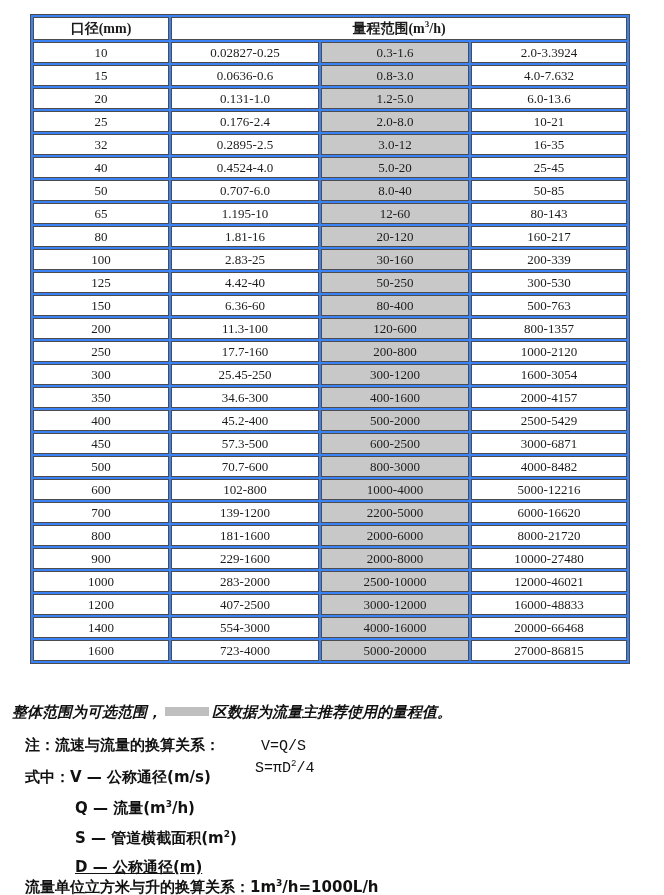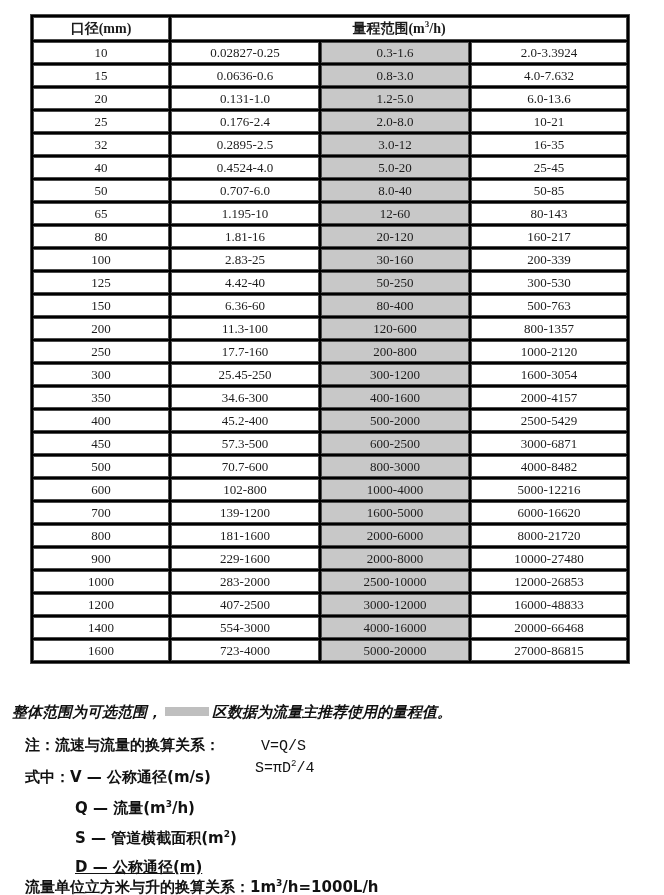--- a/index.html
+++ b/index.html
@@ -11,21 +11,21 @@
   }
   .page { position: relative; width: 664px; height: 895px; overflow: hidden; }
 
   
   table.flow {
     position: absolute; left: 30px; top: 14px;
     width: 600px;
     border-collapse: separate;
     border-spacing: 2px;
     border: 1px solid #4c4c4c;
-    background: #000000;
+    background: #3b82f6;
     table-layout: fixed;
   }
   table.flow th, table.flow td {
     border: 1px solid #4c4c4c;
     text-align: center;
     vertical-align: middle;
     font-size: 13px;
     height: 19px;
     padding: 0 2px;
     background: #ffffff;
@@ -224,21 +224,21 @@
     <tr>
       <td>600</td>
       <td>102-800</td>
       <td class="hl">1000-4000</td>
       <td>5000-12216</td>
     </tr>
 
     <tr>
       <td>700</td>
       <td>139-1200</td>
-      <td class="hl">1600-5000</td>
+      <td class="hl">2200-5000</td>
       <td>6000-16620</td>
     </tr>
 
     <tr>
       <td>800</td>
       <td>181-1600</td>
       <td class="hl">2000-6000</td>
       <td>8000-21720</td>
     </tr>
 
@@ -246,21 +246,21 @@
       <td>900</td>
       <td>229-1600</td>
       <td class="hl">2000-8000</td>
       <td>10000-27480</td>
     </tr>
 
     <tr>
       <td>1000</td>
       <td>283-2000</td>
       <td class="hl">2500-10000</td>
-      <td>12000-26853</td>
+      <td>12000-46021</td>
     </tr>
 
     <tr>
       <td>1200</td>
       <td>407-2500</td>
       <td class="hl">3000-12000</td>
       <td>16000-48833</td>
     </tr>
 
     <tr>

